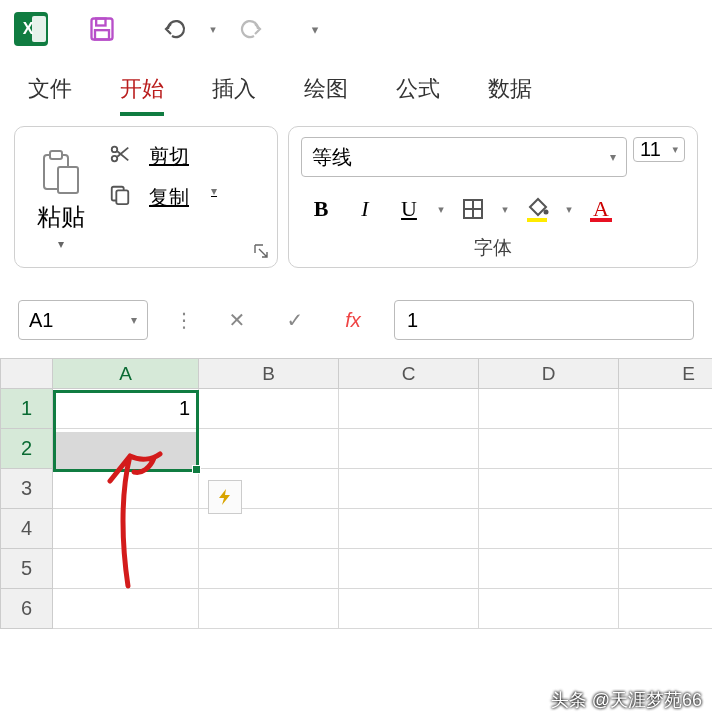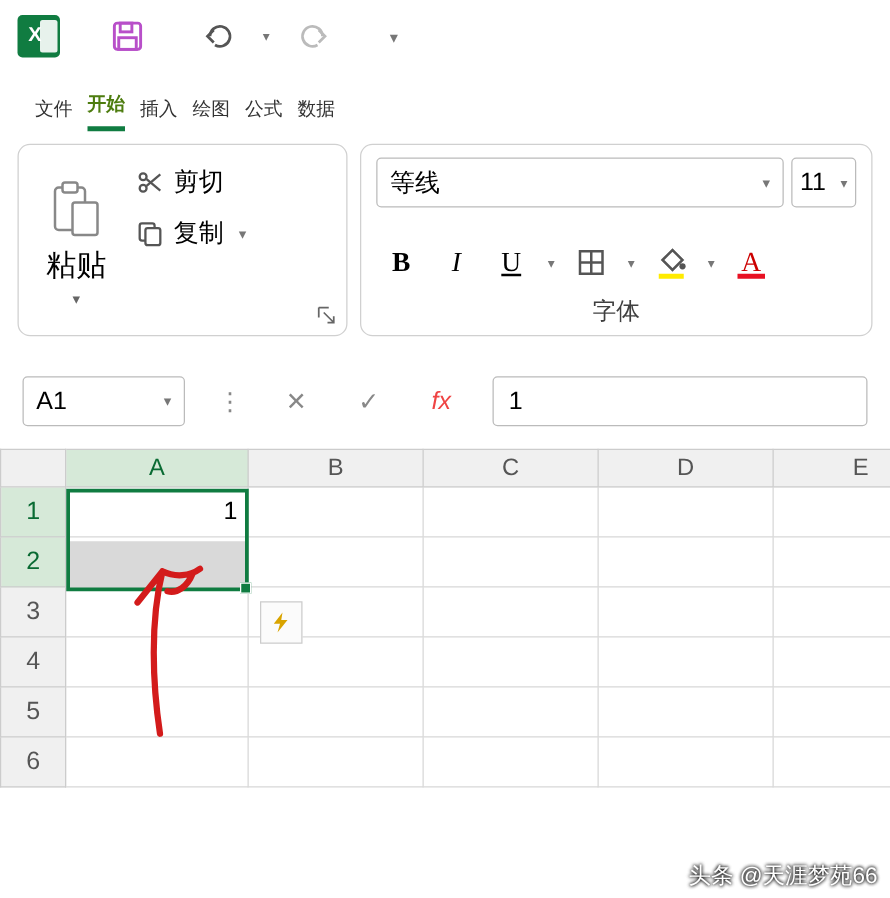--- a/index.html
+++ b/index.html
@@ -8,44 +8,44 @@
 
 .titlebar { height: 58px; display: flex; align-items: center; padding: 0 14px; gap: 8px; }
 .excel-logo { width: 34px; height: 34px; background: #107c41; border-radius: 4px; position: relative; display: flex; align-items: center; justify-content: center; }
 .excel-logo::before { content: ""; position: absolute; right: 2px; top: 4px; bottom: 4px; width: 14px; background: #fff; opacity: 0.9; border-radius: 2px; }
 .excel-logo span { color: #fff; font-weight: bold; font-size: 16px; z-index: 1; margin-left: -6px; }
 .qat-btn { width: 40px; height: 40px; display: flex; align-items: center; justify-content: center; border-radius: 4px; cursor: pointer; }
 .qat-sep { width: 18px; }
 .title-text { font-size: 22px; color: #555; margin-left: 28px; }
 
 
-.tabs { display: flex; gap: 12px; padding: 16px 28px 0 28px; font-size: 15px; color: #333; align-items: flex-end; }
+.tabs { display: flex; gap: 48px; padding: 16px 28px 0 28px; font-size: 22px; color: #333; }
 .tab { padding-bottom: 8px; cursor: pointer; }
-.tab.active { color: #4d7c0f; border-bottom: 4px solid #107c41; font-weight: 700; }
+.tab.active { color: #b91c1c; border-bottom: 4px solid #107c41; font-weight: 400; }
 
 
 .ribbon { display: flex; padding: 10px 14px 4px 14px; gap: 10px; }
 .group { border: 1px solid #d0d0d0; border-radius: 10px; background: #fff; padding: 10px 12px 4px 12px; display: flex; flex-direction: column; position: relative; }
 .group.clipboard { width: 264px; }
 .group.font { flex: 1; }
 .group-body { display: flex; flex: 1; gap: 8px; }
 .group-title { text-align: center; font-size: 19px; color: #404040; padding: 6px 0 2px 0; position: relative; }
 .dlg-launch { position: absolute; right: 6px; bottom: 6px; width: 18px; height: 18px; cursor: pointer; }
 
 .paste-btn { width: 68px; display: flex; flex-direction: column; align-items: center; justify-content: center; gap: 4px; border-radius: 6px; cursor: pointer; }
 .paste-btn .lbl { font-size: 24px; }
 .paste-btn .caret { font-size: 12px; color: #666; }
 
 .clip-col { display: flex; flex-direction: column; gap: 6px; padding-top: 2px; }
-.clip-item { display: flex; align-items: center; gap: 8px; font-size: 20px; padding: 4px 6px; border-radius: 4px; cursor: pointer; }
+.clip-item { display: flex; align-items: flex-start; gap: 18px; font-size: 20px; padding: 4px 6px; border-radius: 4px; cursor: pointer; text-decoration: underline; }
 .clip-item .caret { margin-left: 4px; font-size: 12px; color: #777; }
 
-.font-top { display: flex; gap: 6px; margin-bottom: 24px; }
+.font-top { display: flex; gap: 6px; margin-bottom: 12px; }
 .font-name { flex: 1; height: 40px; border: 1px solid #bbb; border-radius: 4px; background: #fff; display: flex; align-items: center; padding: 0 10px; font-size: 20px; justify-content: space-between; cursor: pointer; }
-.font-size { width: 52px; height: 40px; border: 1px solid #bbb; border-radius: 4px; background: #fff; display: flex; align-items: center; padding: 0 6px; font-size: 20px; justify-content: space-between; cursor: pointer; }
+.font-size { width: 52px; height: 25px; border: 1px solid #bbb; border-radius: 4px; background: #fff; display: flex; align-items: center; padding: 0 6px; font-size: 20px; justify-content: space-between; cursor: pointer; }
 .font-bottom { display: flex; gap: 4px; align-items: center; }
 .fb { width: 40px; height: 40px; display: flex; align-items: center; justify-content: center; font-size: 22px; border-radius: 4px; cursor: pointer; font-family: "Times New Roman", serif; }
 .fb.small-caret { width: 16px; font-size: 11px; color: #777; }
 .fb .under-bar { display: block; width: 22px; height: 4px; margin-top: -4px; }
 
 
 .formula-bar { display: flex; align-items: center; gap: 24px; padding: 28px 18px 10px 18px; }
 .name-box { width: 130px; height: 40px; border: 1px solid #bbb; border-radius: 4px; display: flex; align-items: center; justify-content: space-between; padding: 0 10px; font-size: 20px; background: #fff; cursor: text; }
 .fb-sep { color: #888; font-size: 20px; padding: 0 2px; }
 .fb-btn { width: 34px; height: 34px; display: flex; align-items: center; justify-content: center; color: #888; font-size: 20px; cursor: pointer; border-radius: 4px; }

